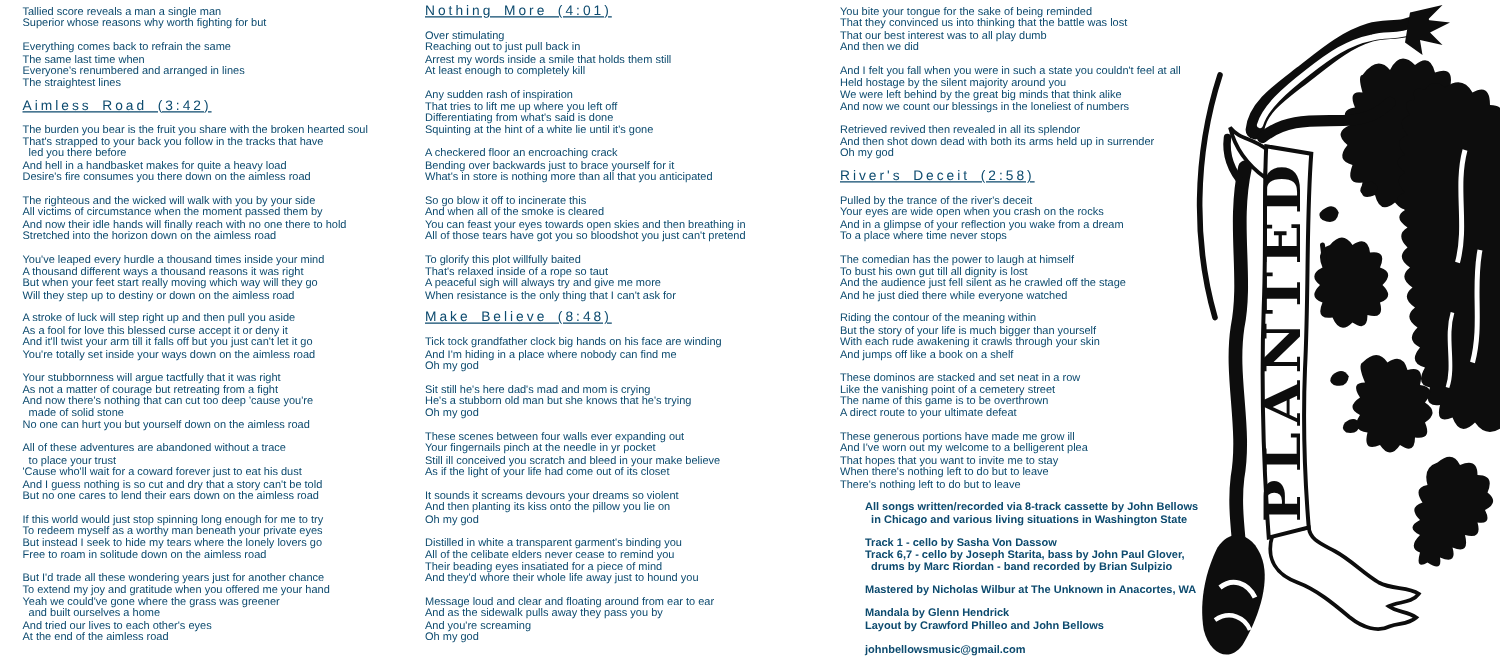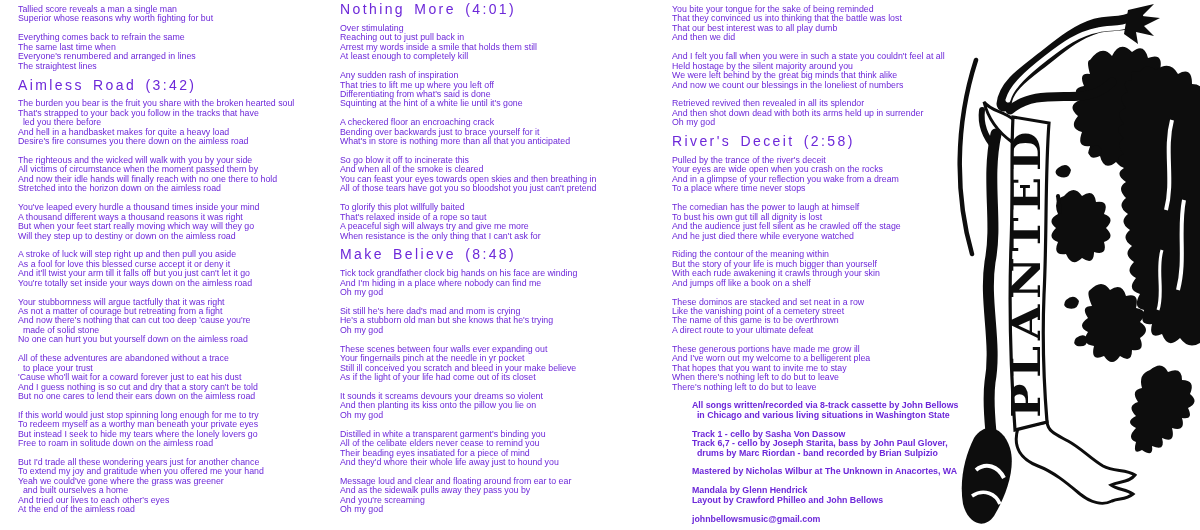--- a/index.html
+++ b/index.html
@@ -1,22 +1,22 @@
 <!DOCTYPE html>
 <html><head>
 <meta charset="utf-8">
 <style>
   html,body{margin:0;padding:0;background:#ffffff;}
   #booklet{
     position:relative;width:1200px;height:530px;background:#ffffff;overflow:hidden;
-    font-family:"Liberation Sans",sans-serif;color:#6d28d9;
+    font-family:"Liberation Sans",sans-serif;color:#0c4a6e;
   }
   .col{position:absolute;top:5px;white-space:pre;font-size:8.8px;line-height:9.45px;}
   .block{margin-bottom:9.45px;}
-  .block.title{font-size:14px;letter-spacing:2.4px;word-spacing:3px;}
+  .block.title{font-size:11px;letter-spacing:2.4px;word-spacing:3px;text-decoration:underline;}
   .block.credits{font-weight:700;margin-left:20px;}
   .line{height:9.45px;}
   #col1{left:18px;width:315px;}
   #col2{left:340px;width:315px;}
   #col3{left:672px;width:320px;}
   #art{position:absolute;left:940px;top:0;width:260px;height:530px;pointer-events:none;}
   #art svg{display:block;width:260px;height:530px;}
   .banner-text{font-family:"DejaVu Serif",serif;font-weight:bold;}
 </style>
 </head>

